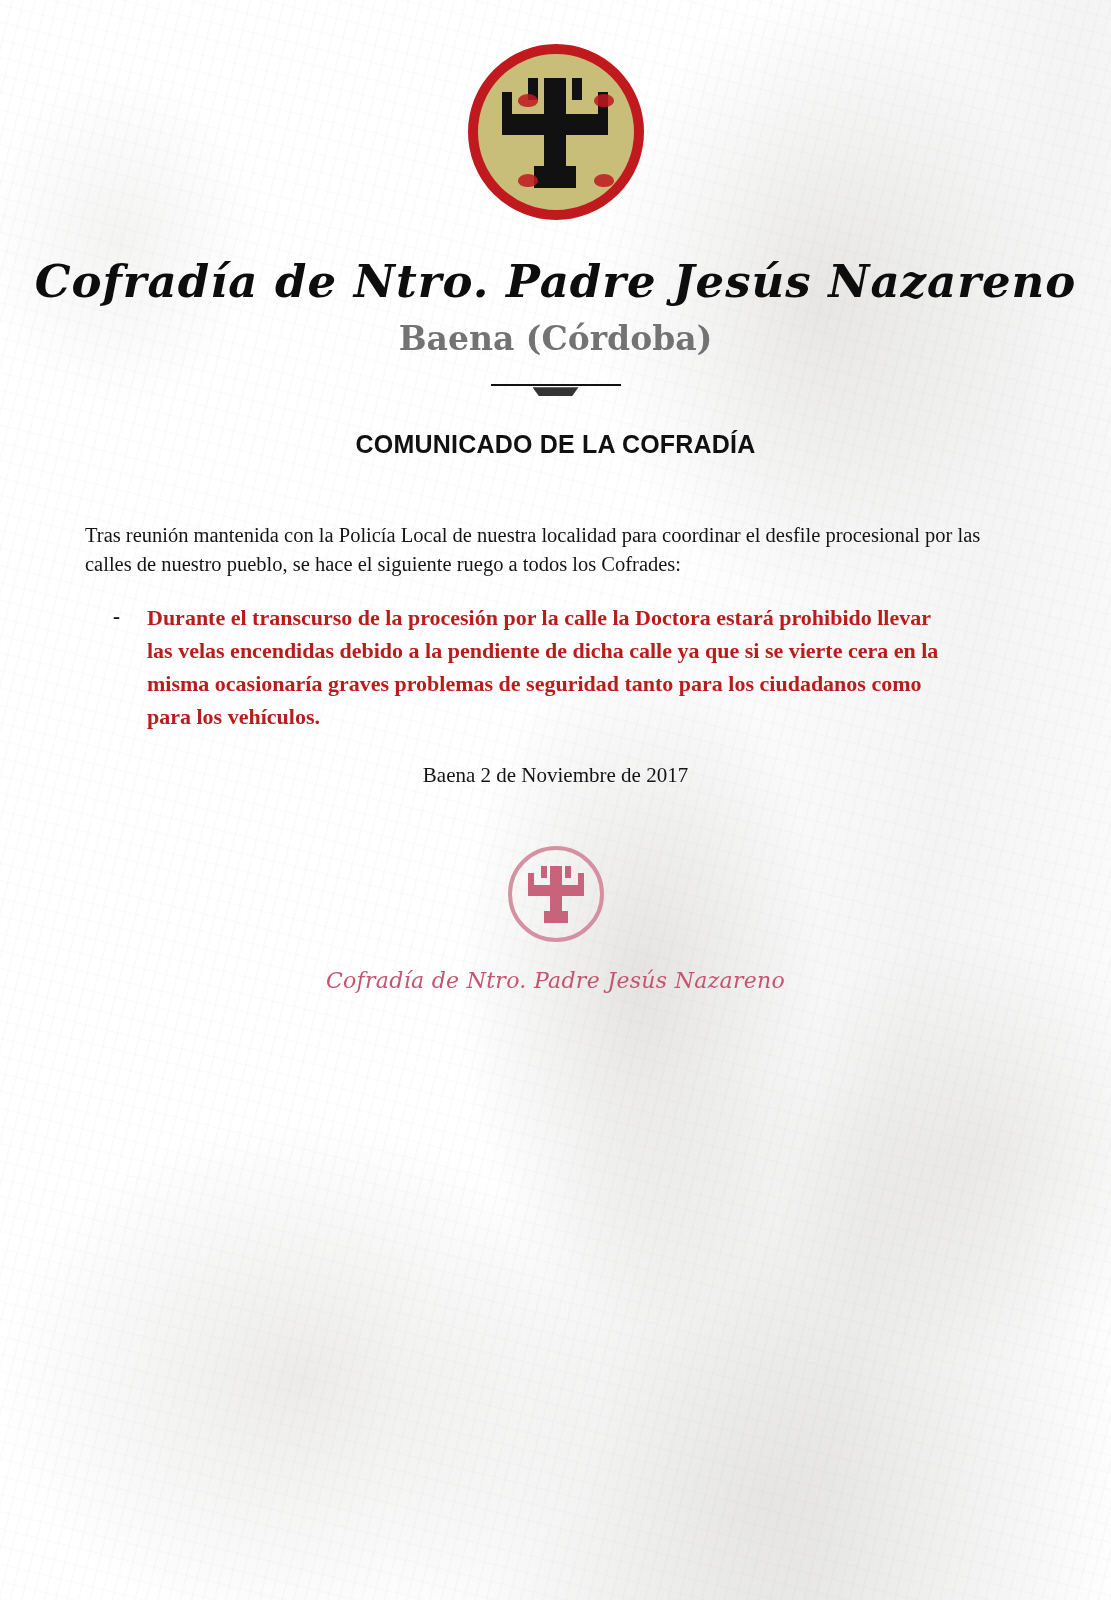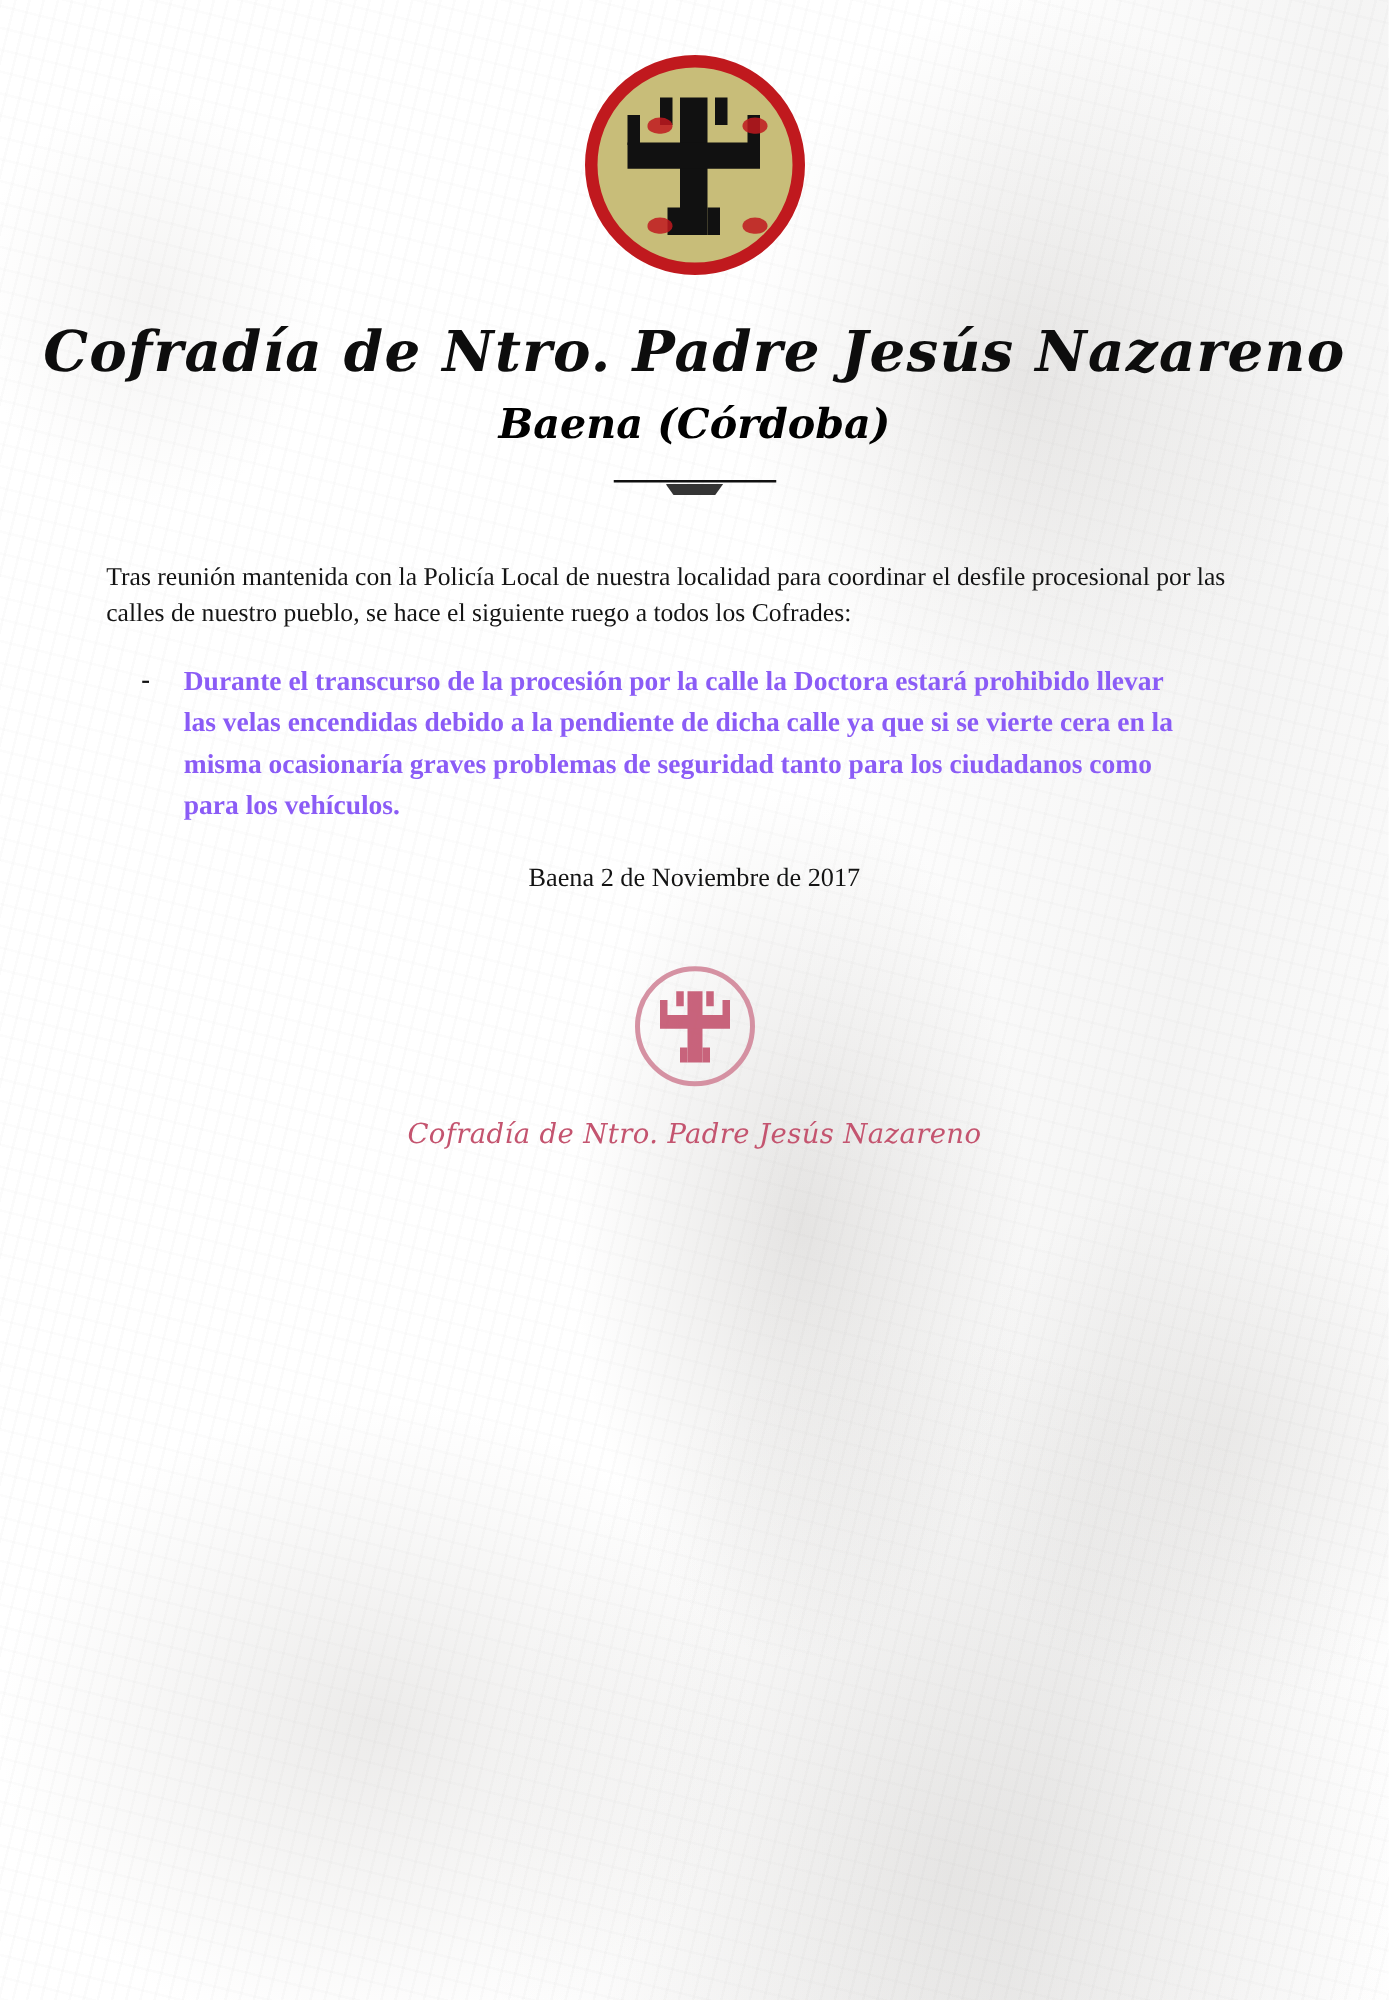--- a/index.html
+++ b/index.html
@@ -123,23 +123,22 @@
     letter-spacing: 1px;
     color: #0d0d0d;
     margin-top: 38px;
     line-height: 1.05;
     white-space: nowrap;
   }
   .gothic-sub {
     text-align: center;
     font-family: "DejaVu Serif", serif;
     font-weight: bold;
-    font-style: italic;
     font-size: 33px;
-    color: #000000;
+    color: #737373;
     margin-top: 14px;
   }
   .rule {
     width: 130px;
     height: 0;
     margin: 26px auto 0;
     border-top: 2px solid #111;
     position: relative;
   }
   .rule:after {
@@ -197,21 +196,21 @@
     flex: 0 0 34px;
     font-weight: bold;
     font-size: 21px;
     line-height: 1.5;
     color: #111;
   }
   .bullet-text {
     font-weight: bold;
     font-size: 22px;
     line-height: 1.5;
-    color: #8b5cf6;
+    color: #b91c1c;
     max-width: 800px;
   }
 
   .place-date {
     text-align: center;
     font-size: 21px;
     color: #141414;
   }
 
   
@@ -288,20 +287,21 @@
 
   <div class="gothic-title">Cofradía de Ntro. Padre Jesús Nazareno</div>
 
   <div class="gothic-sub">Baena (Córdoba)</div>
 
   <div class="rule"></div>
 
   <div class="event-title">
   </div>
 
+  <div class="communique">COMUNICADO DE LA COFRADÍA</div>
 
   <div class="body">
 
     <p class="tight">Tras reunión mantenida con la Policía Local de nuestra localidad para coordinar el desfile procesional por las calles de nuestro pueblo, se hace el siguiente ruego a todos los Cofrades:</p>
 
     <div class="bullet-row">
       <div class="bullet-dash">-</div>
       <div class="bullet-text">Durante el transcurso de la procesión por la calle la Doctora estará prohibido llevar las velas encendidas debido a la pendiente de dicha calle ya que si se vierte cera en la misma ocasionaría graves problemas de seguridad tanto para los ciudadanos como para los vehículos.</div>
     </div>
 

